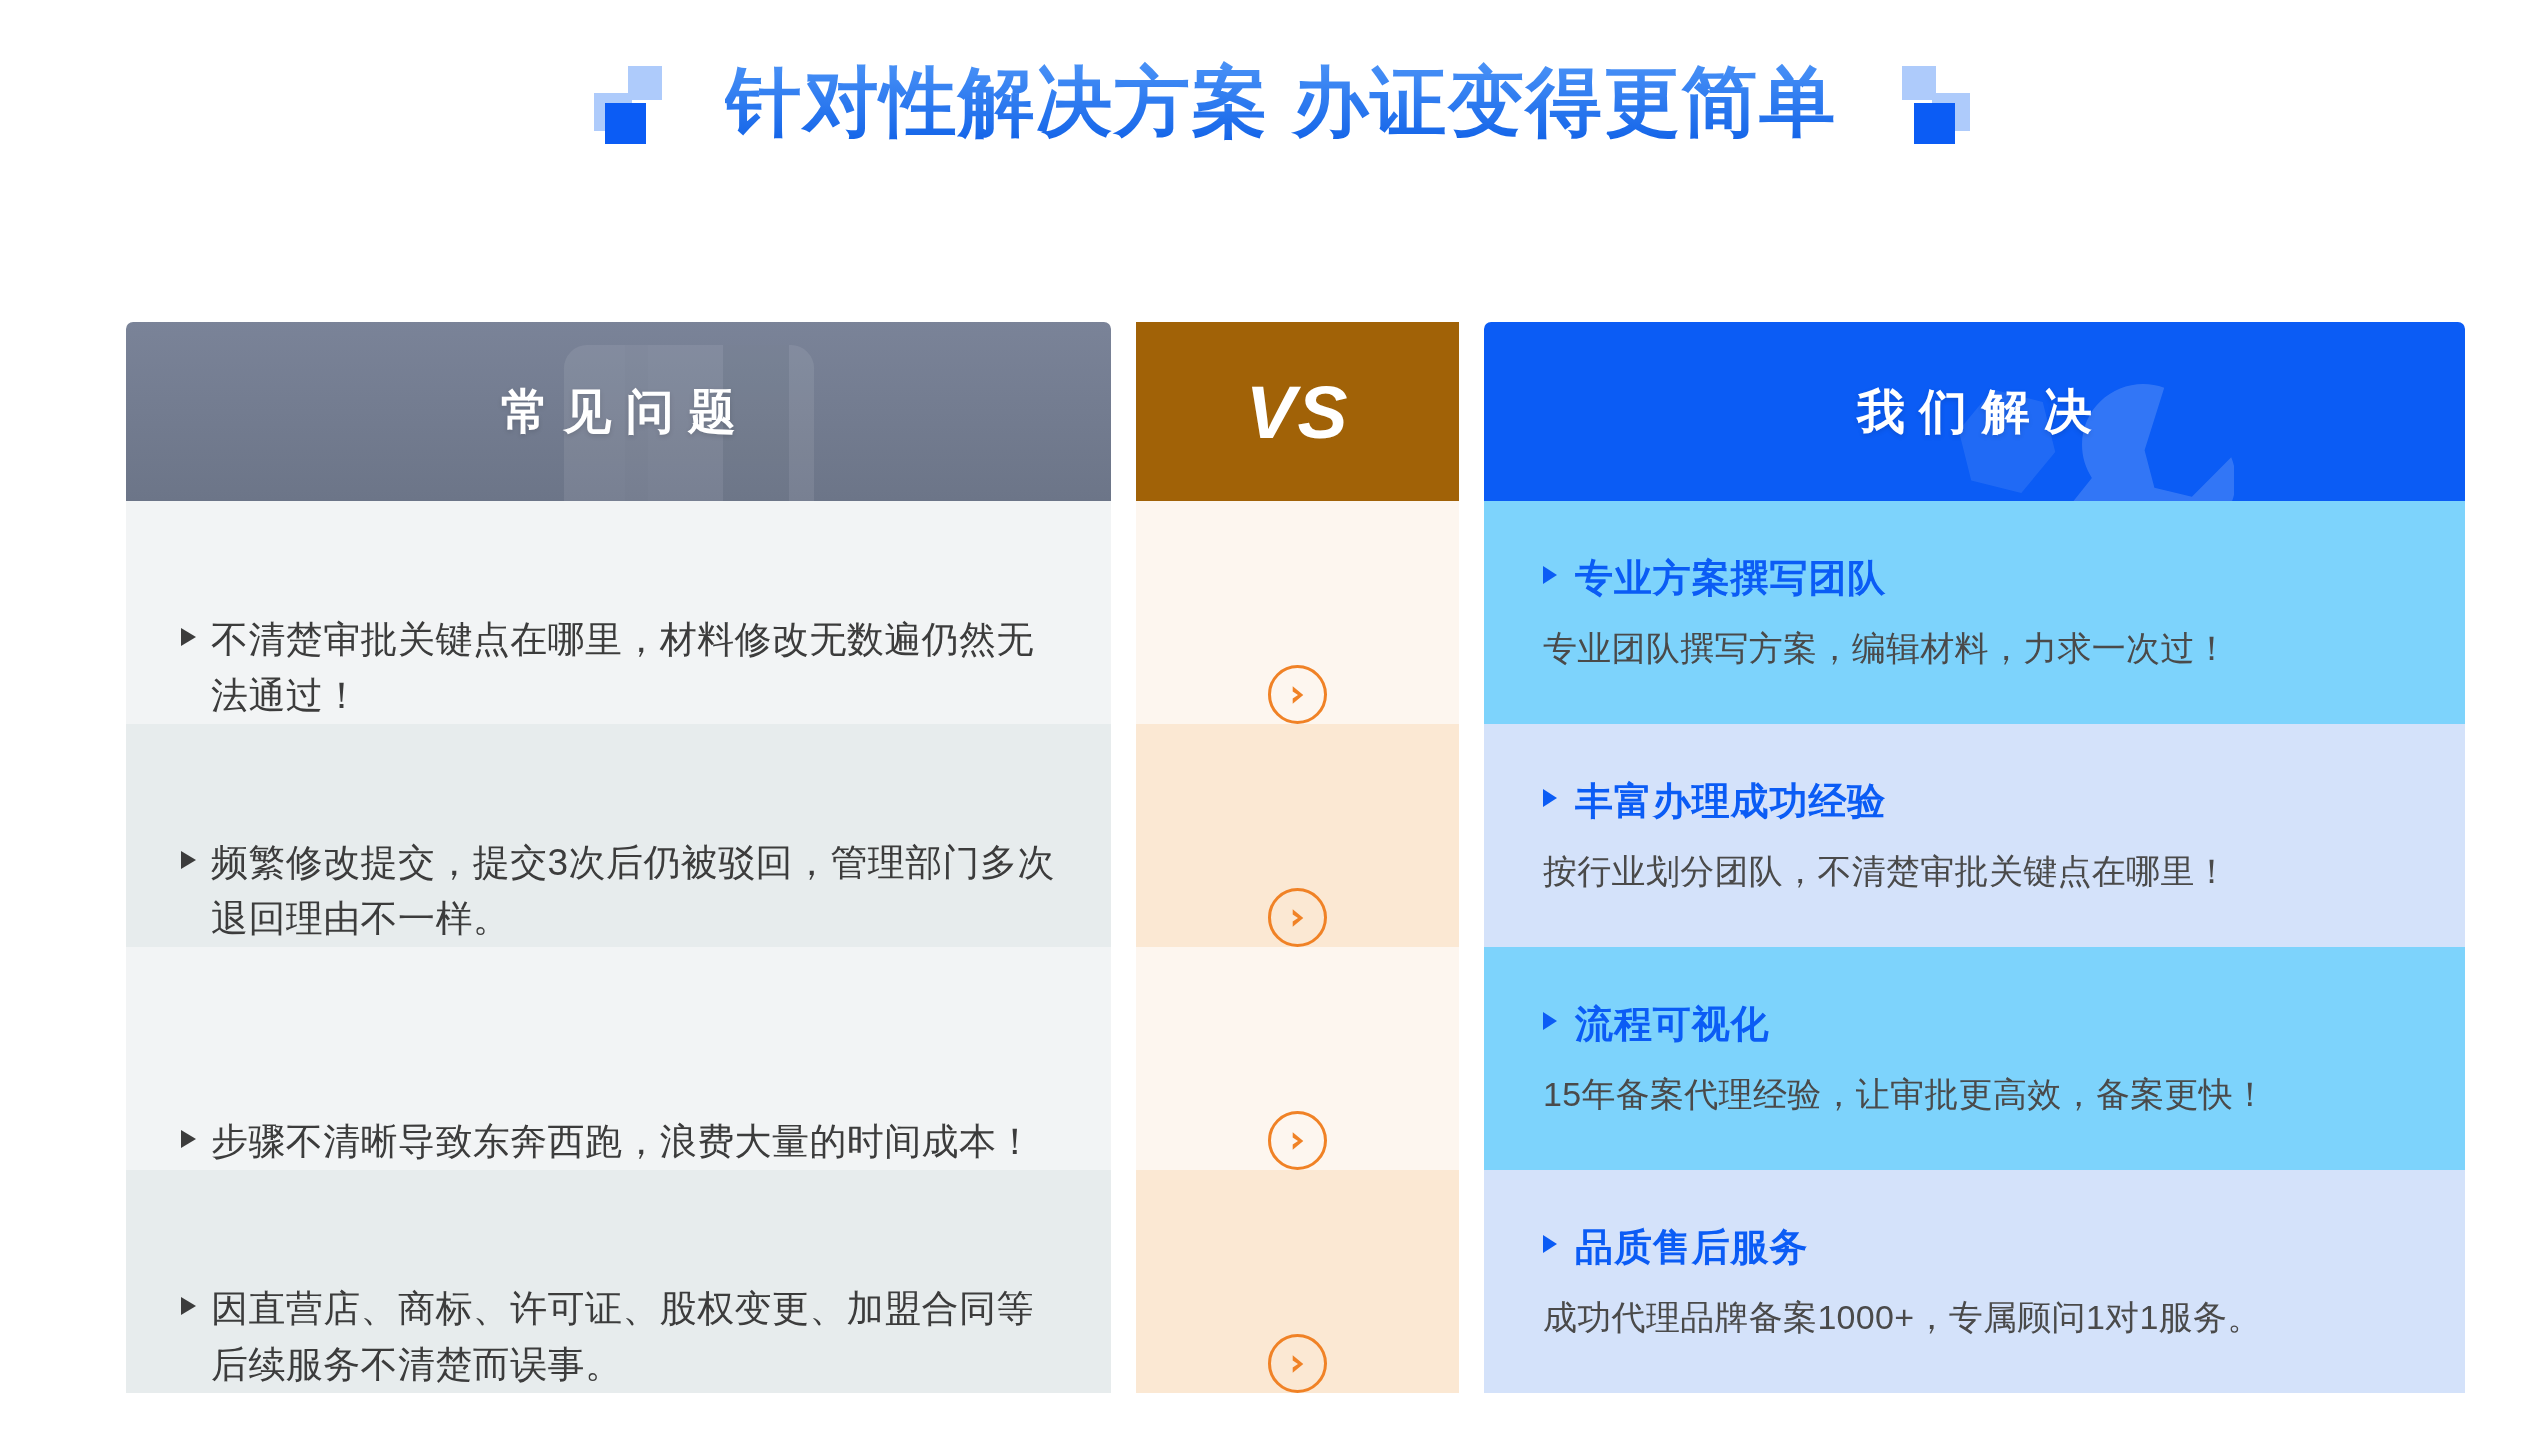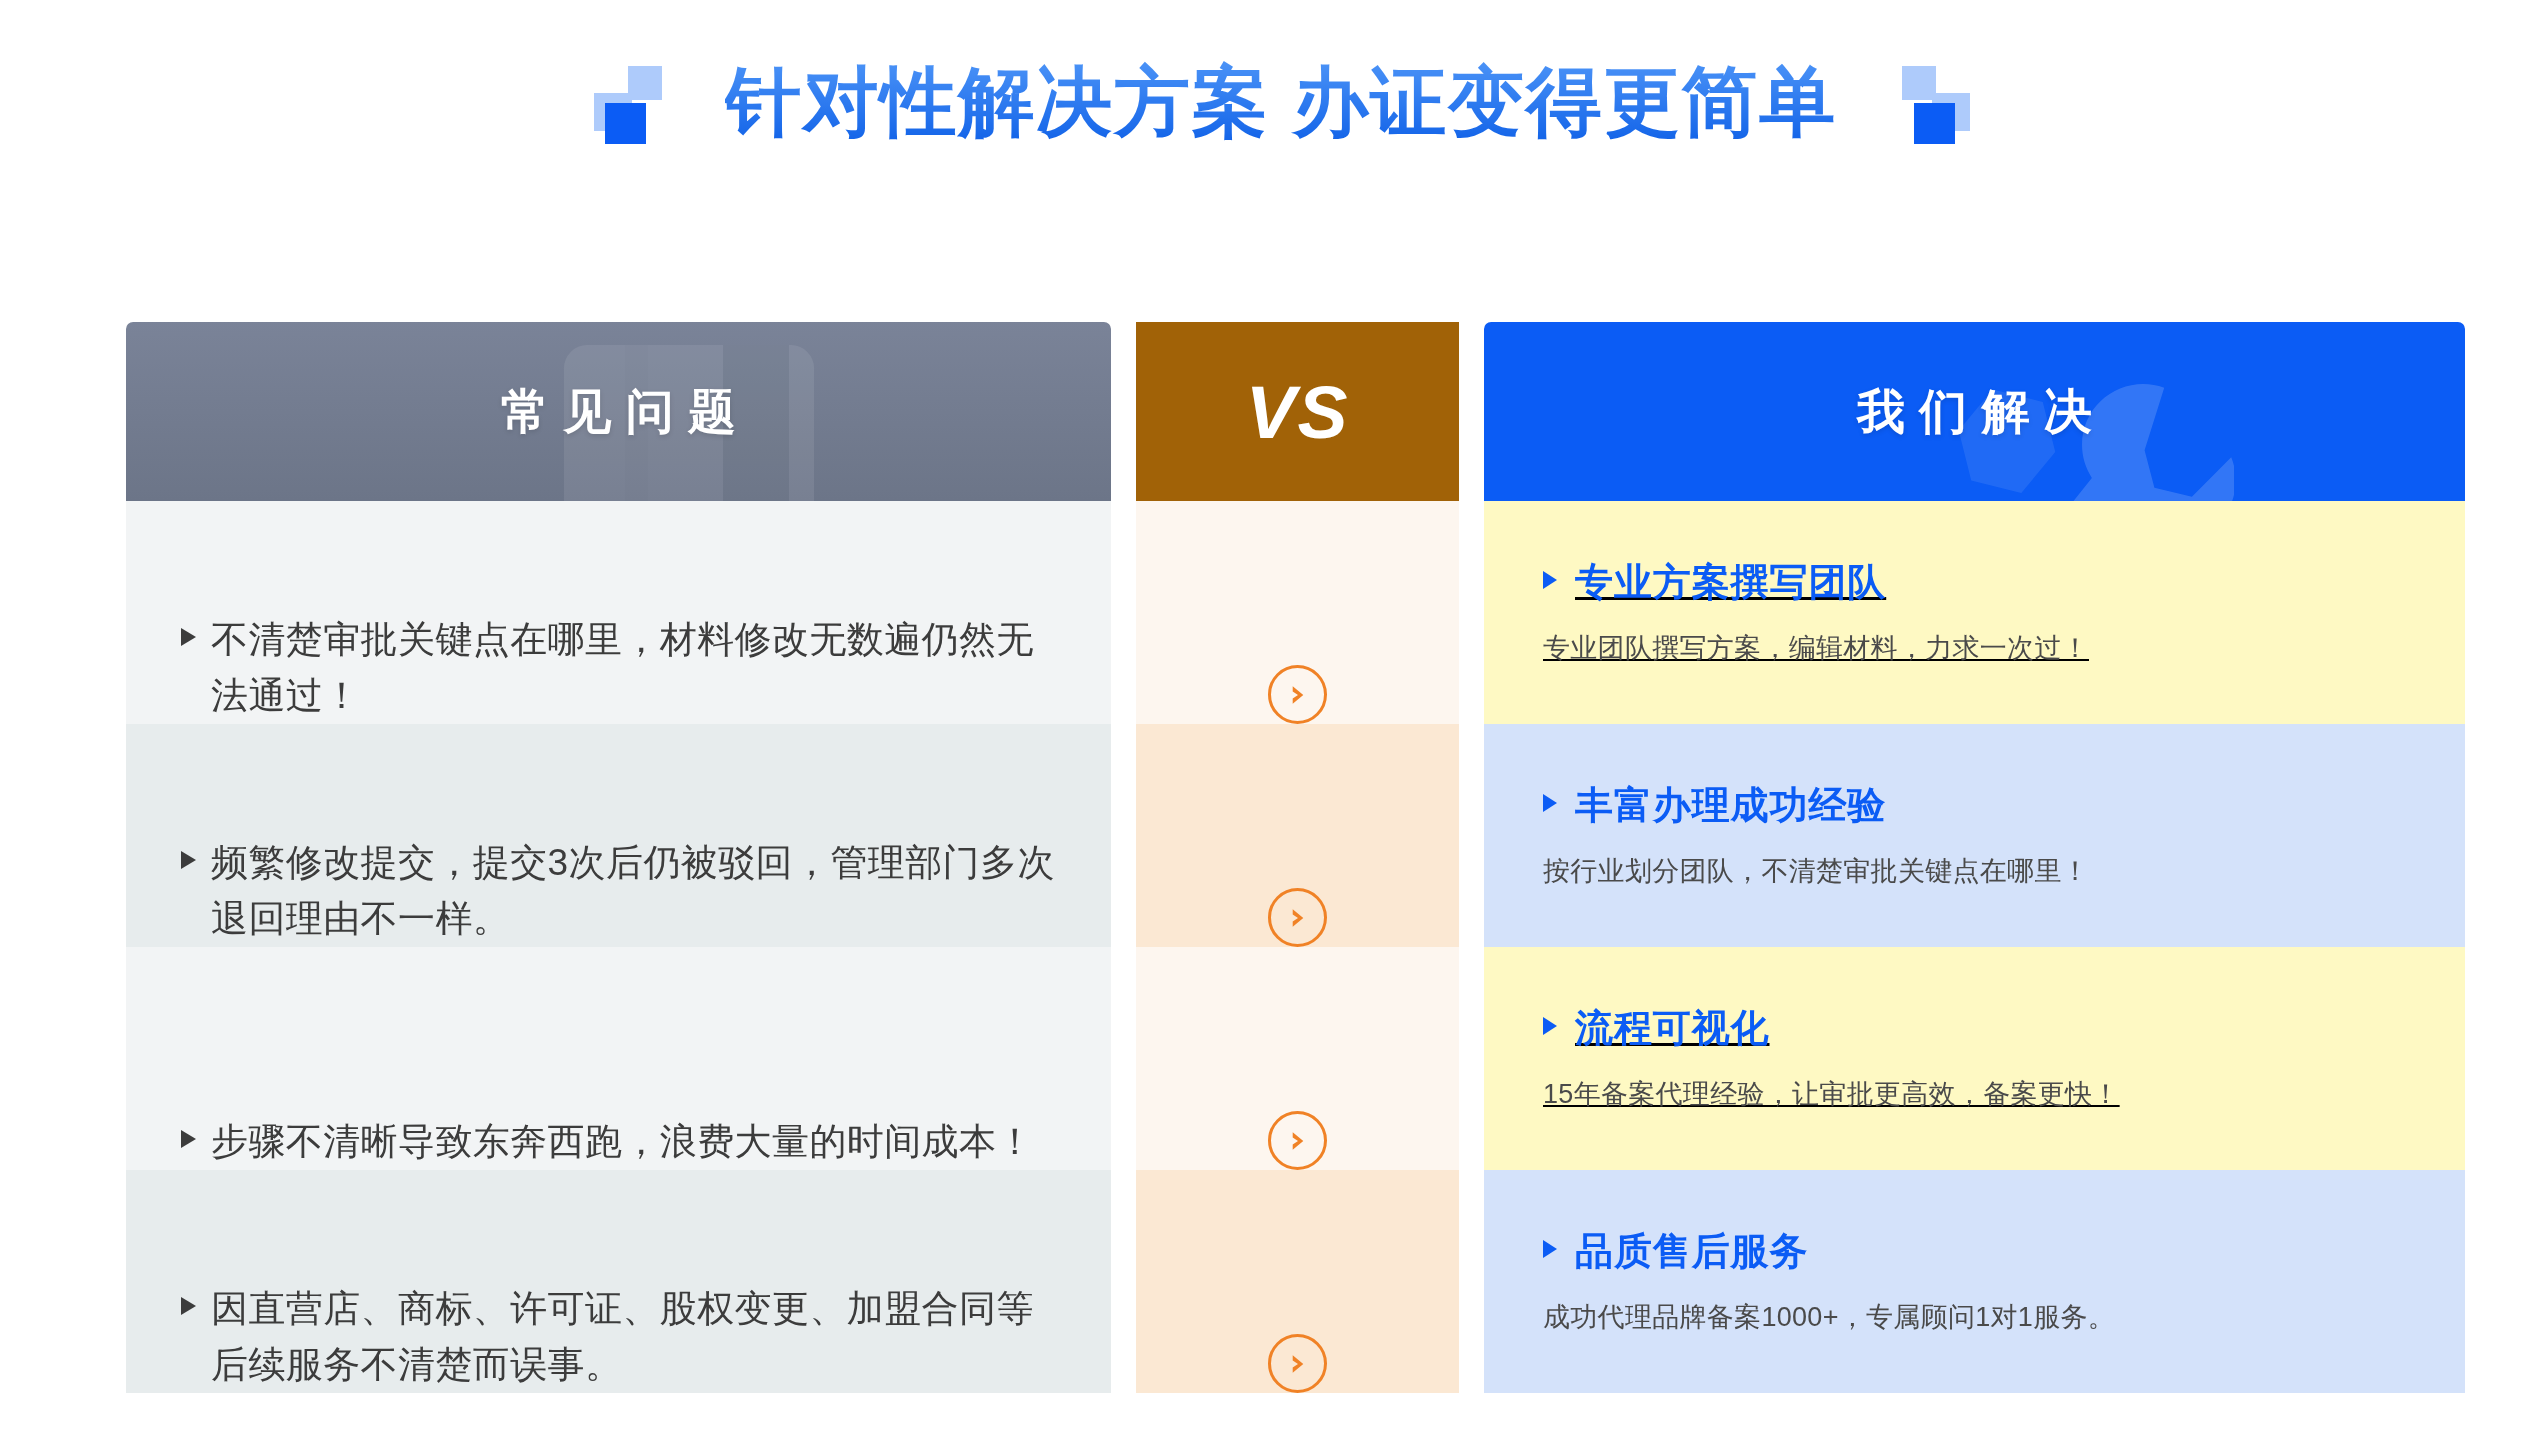--- a/index.html
+++ b/index.html
@@ -193,21 +193,21 @@
     border-radius: 50%;
     display: flex;
     align-items: center;
     justify-content: center;
     box-sizing: border-box;
     background: transparent;
   }
   .arrow-btn svg { display: block; }
 
   
-  .col-solution .row-a { background: #fef9c3; text-decoration: underline; }
+  .col-solution .row-a { background: #7dd3fc; }
   .col-solution .row-b { background: #d4e2fa; }
   .col-solution .row {
     padding: 0 36px 0 59px;
     flex-direction: column;
     align-items: flex-start;
     justify-content: center;
   }
   .sol-title {
     position: relative;
     font-size: 38px;
@@ -222,21 +222,21 @@
     position: absolute;
     left: 0;
     top: 13.4px;
     width: 0;
     height: 0;
     border-left: 14.3px solid #0b5cf5;
     border-top: 9px solid transparent;
     border-bottom: 9px solid transparent;
   }
   .sol-desc {
-    font-size: 27px;
+    font-size: 34px;
     color: #4a4a4a;
     line-height: 1.4;
     letter-spacing: 0.3px;
   }
 </style>
 </head>
 <body>
 
 <div class="page">
 

